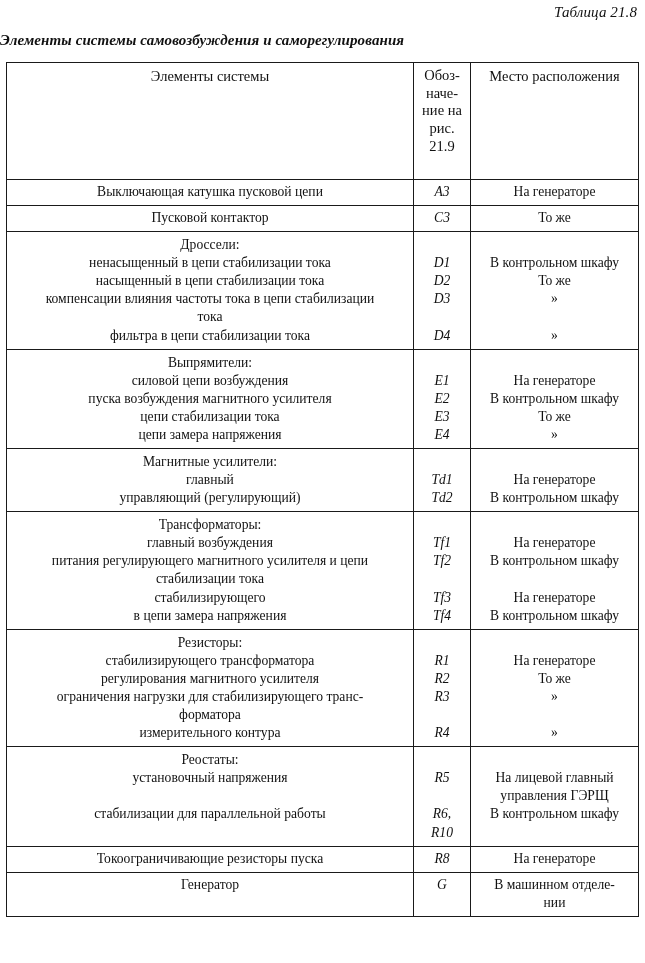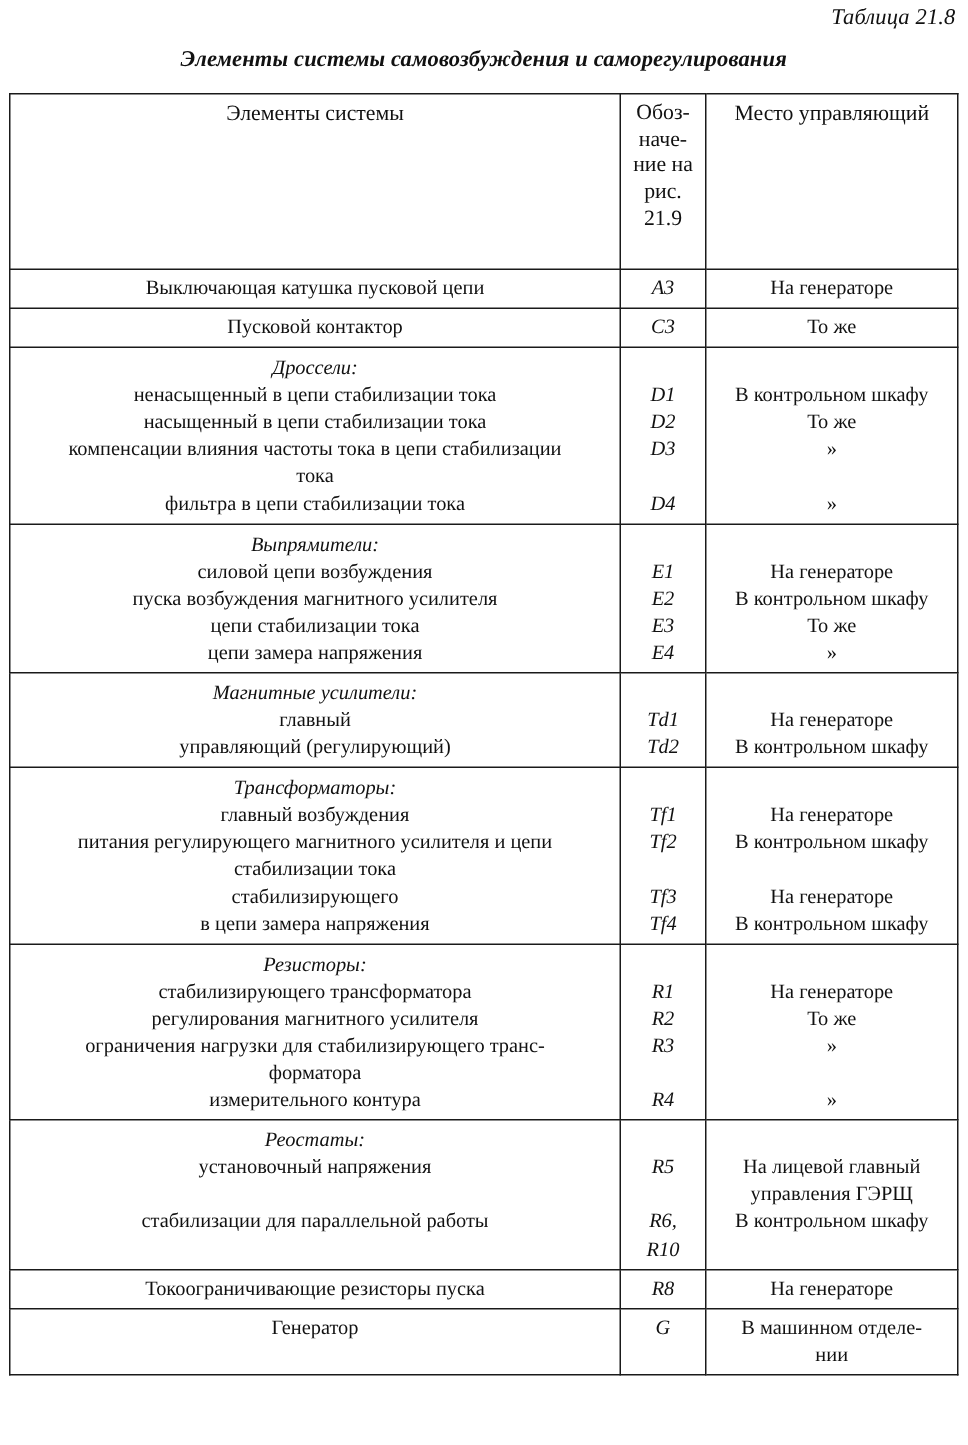--- a/index.html
+++ b/index.html
@@ -33,21 +33,20 @@
     font-size: 15px;
     letter-spacing: 0.1px;
     white-space: nowrap;
   }
 
   .table-title {
     position: absolute;
     top: 32px;
     left: 0;
     width: 645px;
-    text-align: center;
     font-weight: bold;
     font-style: italic;
     font-size: 15px;
     letter-spacing: 0.1px;
   }
 
   
   .tbl-wrap {
     position: absolute;
     left: 6px;
@@ -106,21 +105,21 @@
   }
   .cell-desig {
     padding: 3px 3px 4px 5px;
     font-style: italic;
   }
   .cell-place {
     padding: 3px 4px 4px 6px;
     margin-left: 48px;
   }
 
-  .group-head { display: block; font-style: italic; }
+  .group-head { display: block; }
   .line { display: block; white-space: normal; }
   .blank-line { display: block; height: 1.33em; }
 
   .desig-line { display: block; min-height: 1.33em; }
   .desig-line.empty { visibility: hidden; }
 
   .place-line { display: block; min-height: 1.33em; }
   .place-line.empty { visibility: hidden; }
 
   
@@ -152,21 +151,21 @@
       <thead>
         <tr>
           <th class="hdr-name">Элементы системы</th>
           <th class="hdr-desig">
               <span class="line">Обоз-</span>
               <span class="line">наче-</span>
               <span class="line">ние на</span>
               <span class="line">рис.</span>
               <span class="line">21.9</span>
             </th>
-          <th class="hdr-place">Место управляющий</th>
+          <th class="hdr-place">Место расположения</th>
         </tr>
       </thead>
       <tbody id="tbody">
           <tr class="simple">
             <td class="cell-name">
               <span class="line">Выключающая катушка пусковой цепи</span>
             </td>
             <td class="cell-desig">
               <span class="desig-line">A3</span>
             </td>

